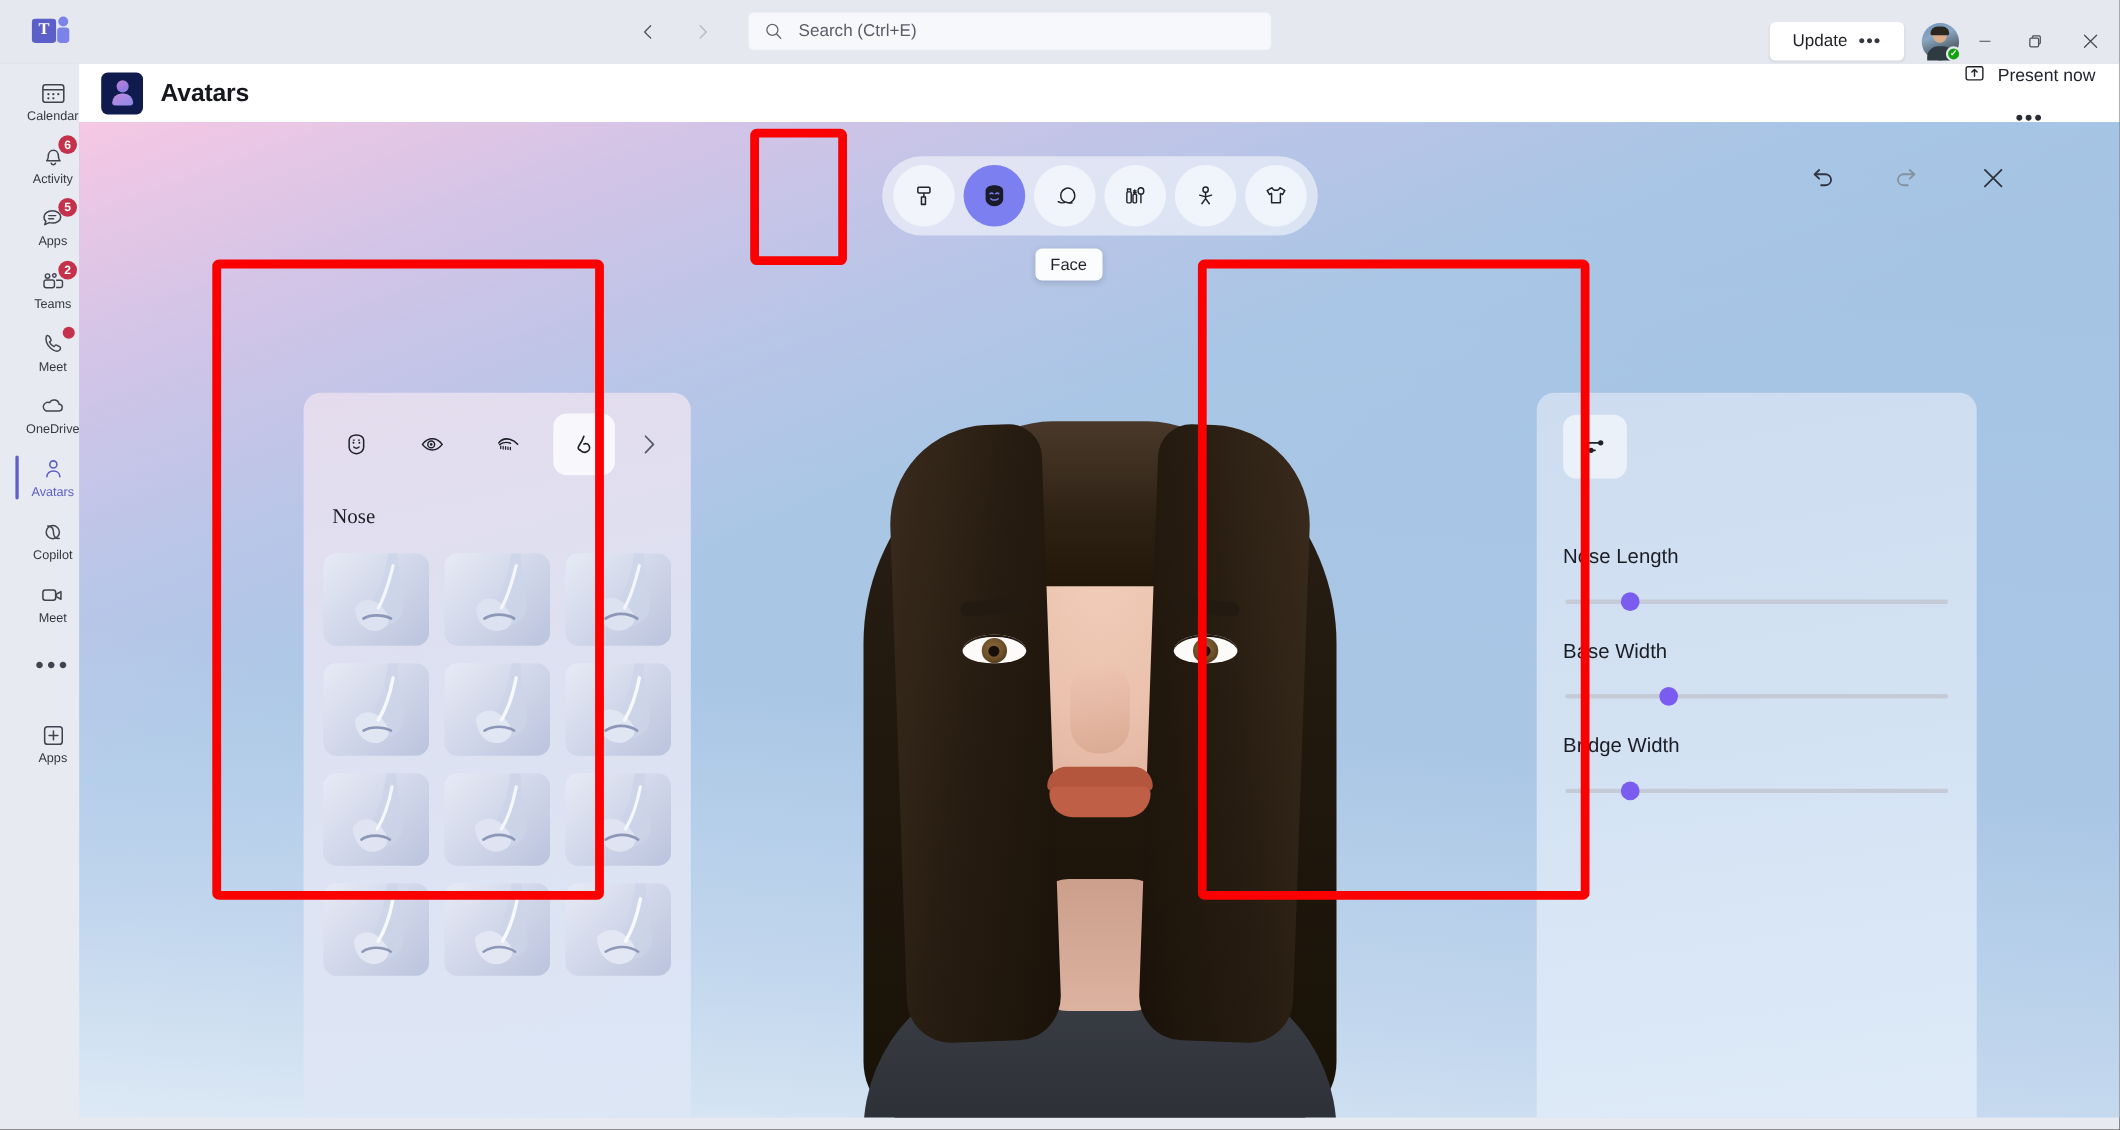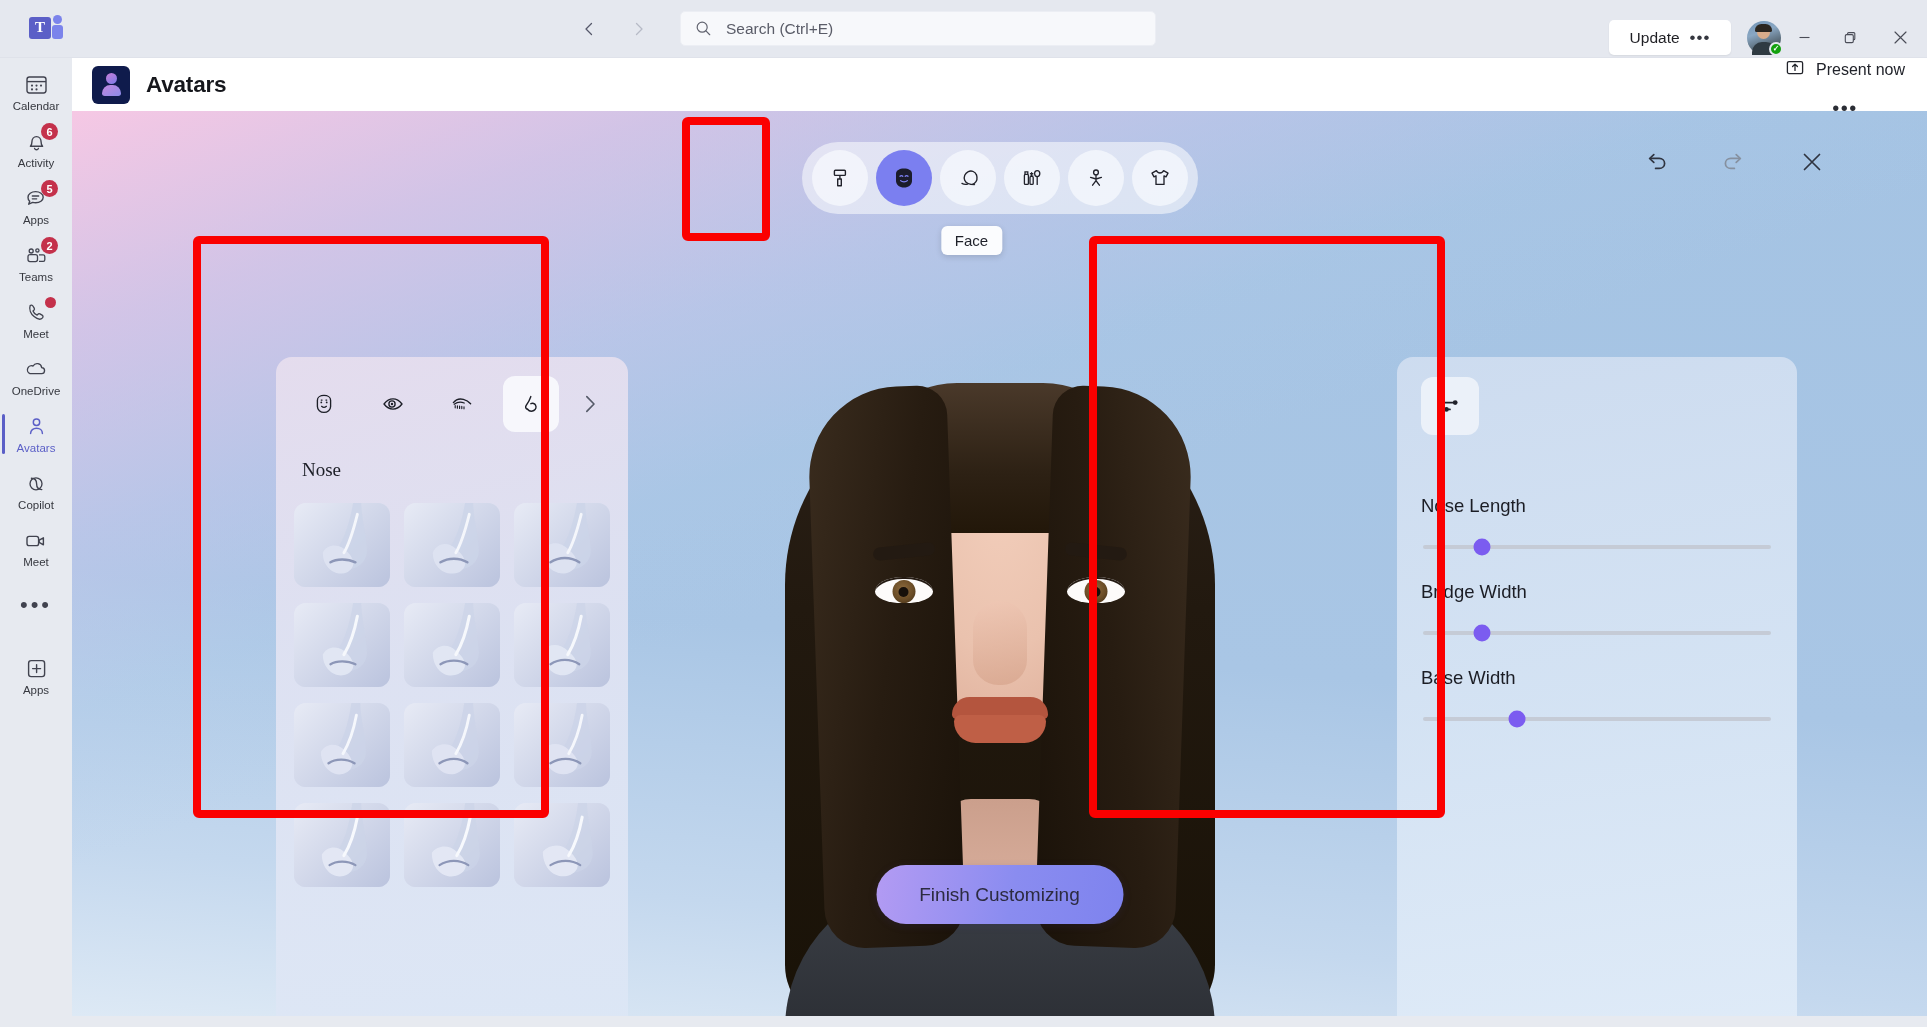--- a/index.html
+++ b/index.html
@@ -110,21 +110,21 @@
   }
   .winbtn {
     width: 46px; height: 58px;
     display: flex; align-items: center; justify-content: center;
     color: #4a4c57; cursor: pointer;
   }
   .winbtn:last-child { width: 54px; }
 
   
   .rail {
-    position: absolute; left: 0; top: 58px;
+    position: absolute; left: 12px; top: 58px;
     width: 72px; height: 958px;
     background: #e7eaf0;
     padding-top: 6px;
     display: flex; flex-direction: column; align-items: center;
   }
   .rail-item {
     position: relative;
     width: 68px; height: 56px;
     display: flex; flex-direction: column; align-items: center; justify-content: center;
     gap: 2px; cursor: pointer; margin-bottom: 1px;
@@ -643,21 +643,20 @@
       <div class="av-eye r">
           <div class="av-iris">
             <div class="av-pupil"></div>
           </div>
         </div>
       <div class="av-nose"></div>
       <div class="av-lip-top"></div>
       <div class="av-lip-bot"></div>
     </div>
 
-    <div class="finish-btn">Finish Customizing</div>
 
     <div class="cat-bar">
       <div class="cat-btn">
         <svg width="26" height="26" viewBox="0 0 26 26" fill="none">
           <rect x="7.4" y="5.2" width="11" height="5.2" rx="1" stroke="currentColor" stroke-width="1.4"></rect>
           <path d="M12.9 10.6v3.4h-2.2v6.8h3.6v-6.8h-1.4" stroke="currentColor" stroke-width="1.4" stroke-linejoin="round"></path>
         </svg>
       </div>
       <div class="cat-btn active">
         <svg width="28" height="28" viewBox="0 0 28 28" fill="none">
@@ -889,31 +888,31 @@
       </div>
 
       <div class="sp-list">
         <div class="sp-row">
           <div class="sp-label">Nose Length</div>
           <div class="sp-track">
             <div class="sp-thumb" style="left:17%"></div>
           </div>
         </div>
         <div class="sp-row">
+          <div class="sp-label">Base Width</div>
+          <div class="sp-track">
+            <div class="sp-thumb" style="left:27%"></div>
+          </div>
+        </div>
+        <div class="sp-row">
           <div class="sp-label">Bridge Width</div>
           <div class="sp-track">
             <div class="sp-thumb" style="left:17%"></div>
           </div>
         </div>
-        <div class="sp-row">
-          <div class="sp-label">Base Width</div>
-          <div class="sp-track">
-            <div class="sp-thumb" style="left:27%"></div>
-          </div>
-        </div>
       </div>
 
     </div>
 
   </div>
 
   <div class="redbox" id="redbox-left"></div>
   <div class="redbox" id="redbox-right"></div>
   <div class="redbox" id="redbox-face"></div>
 

